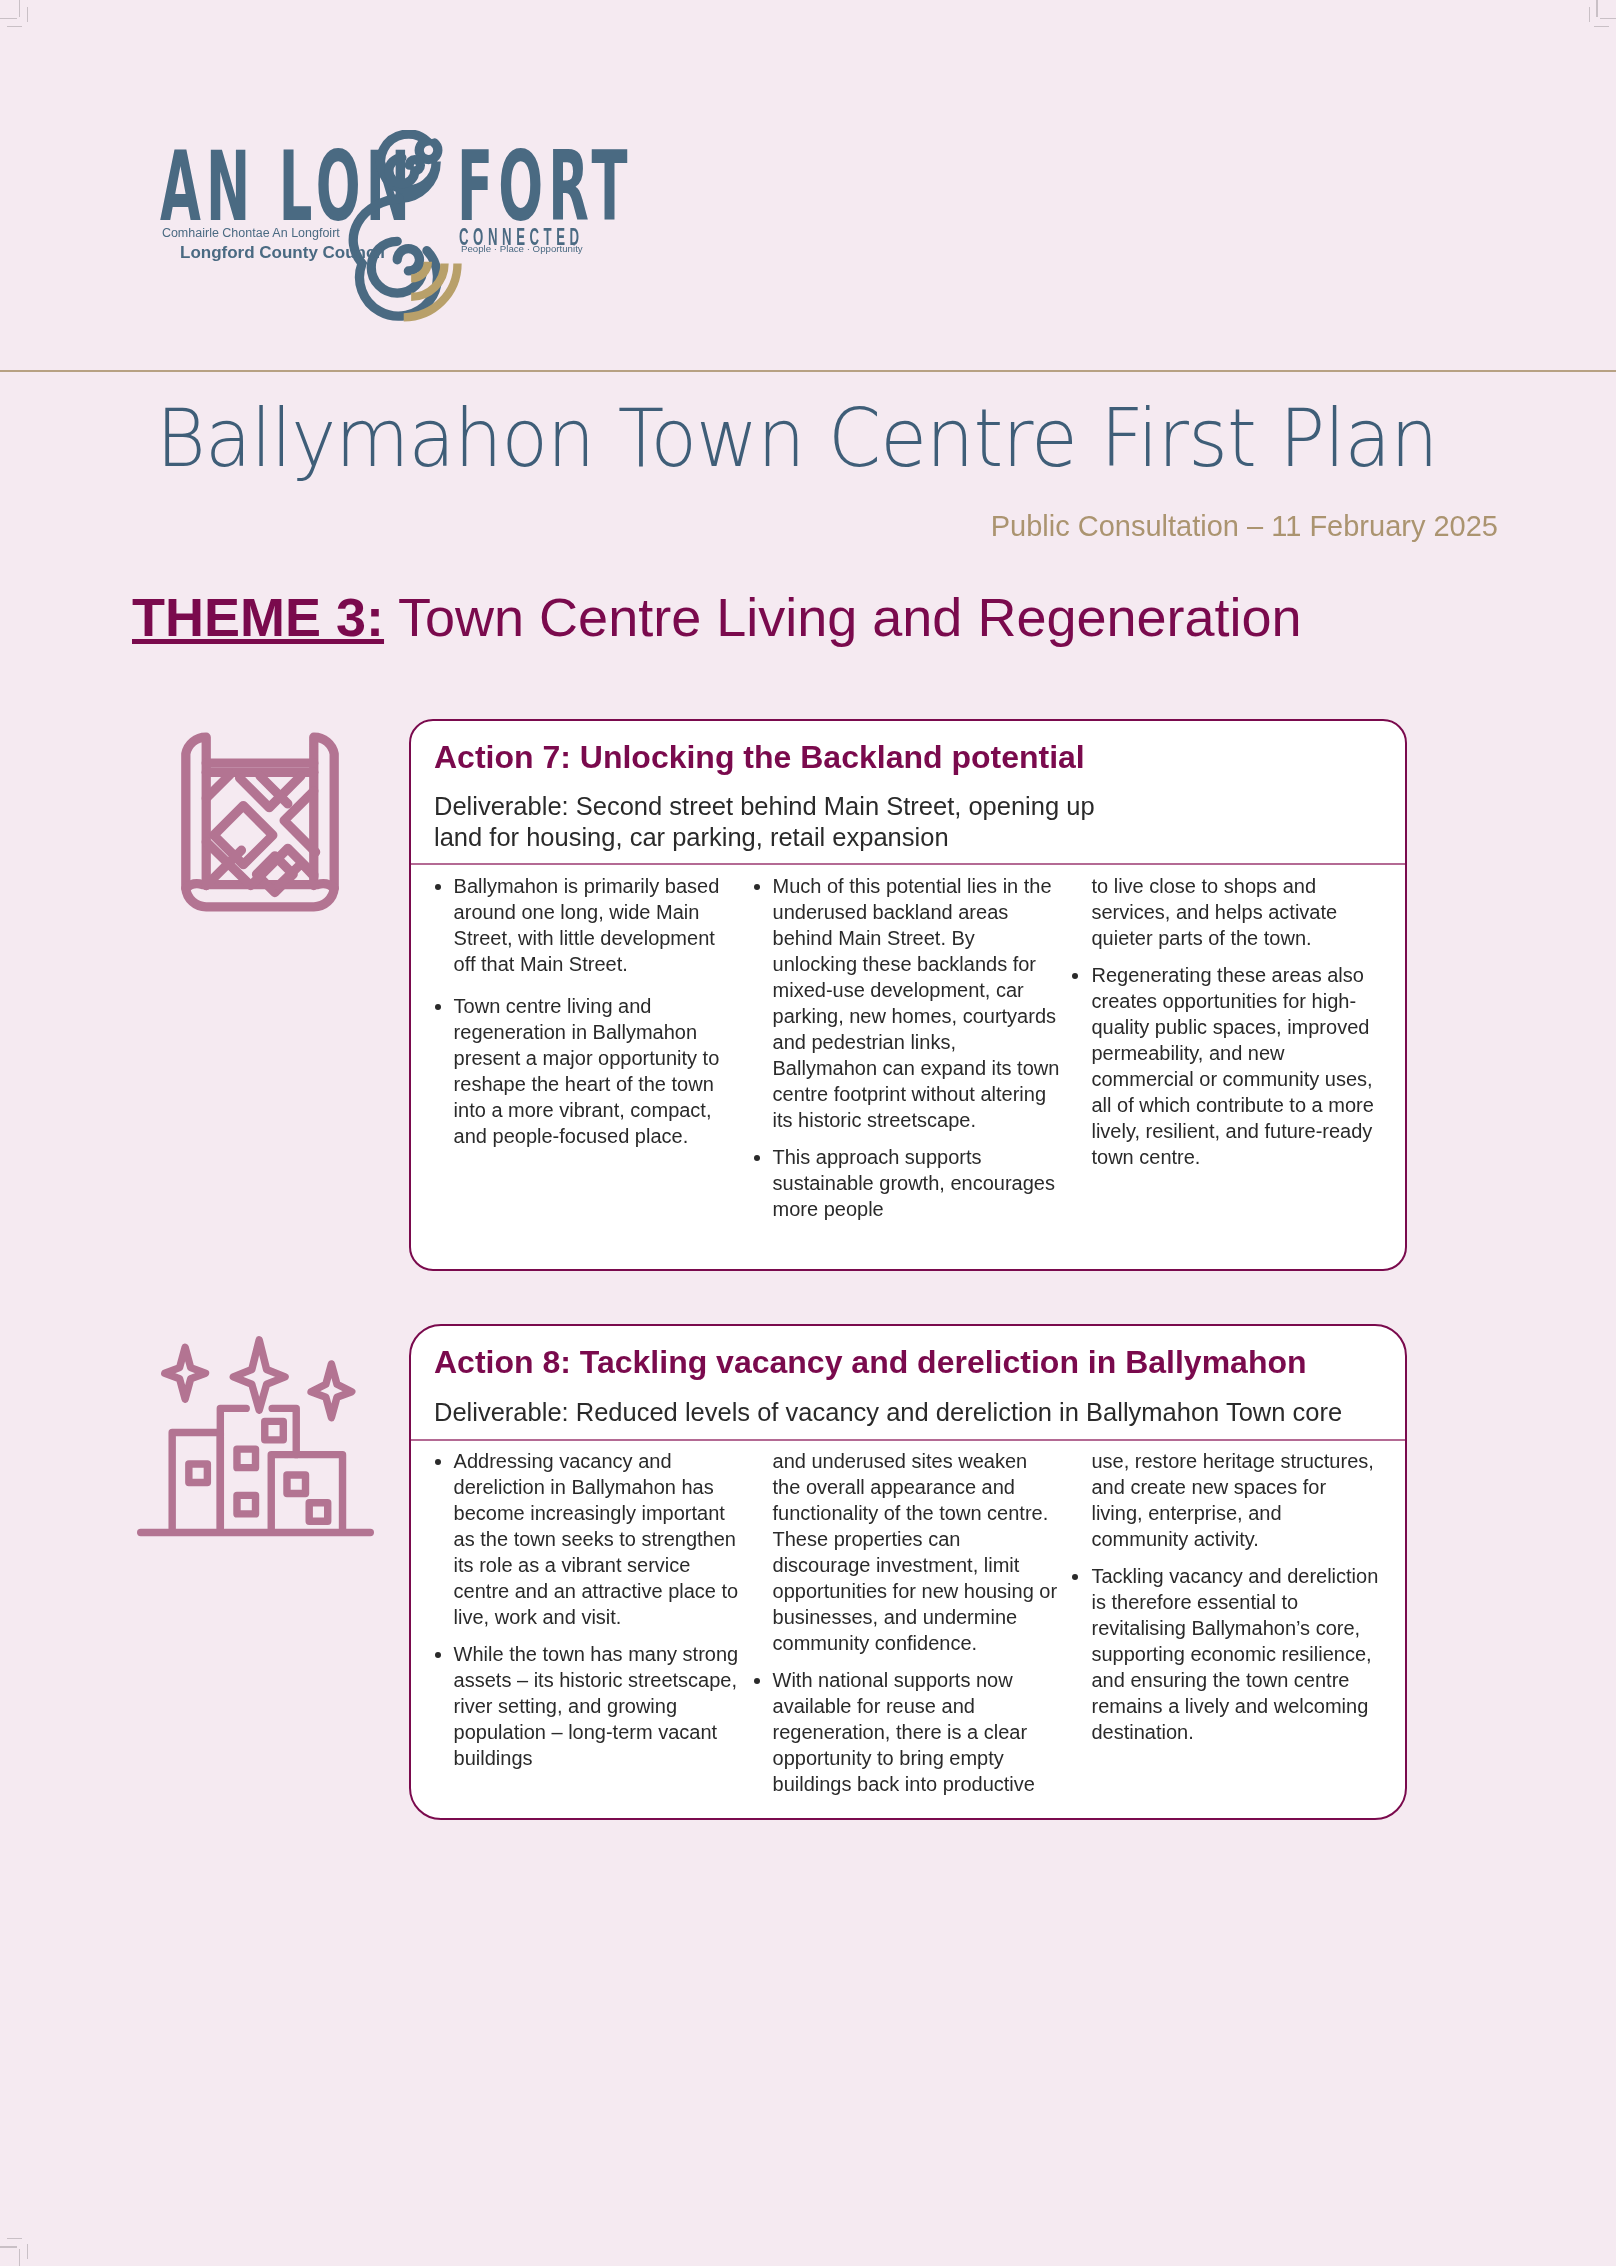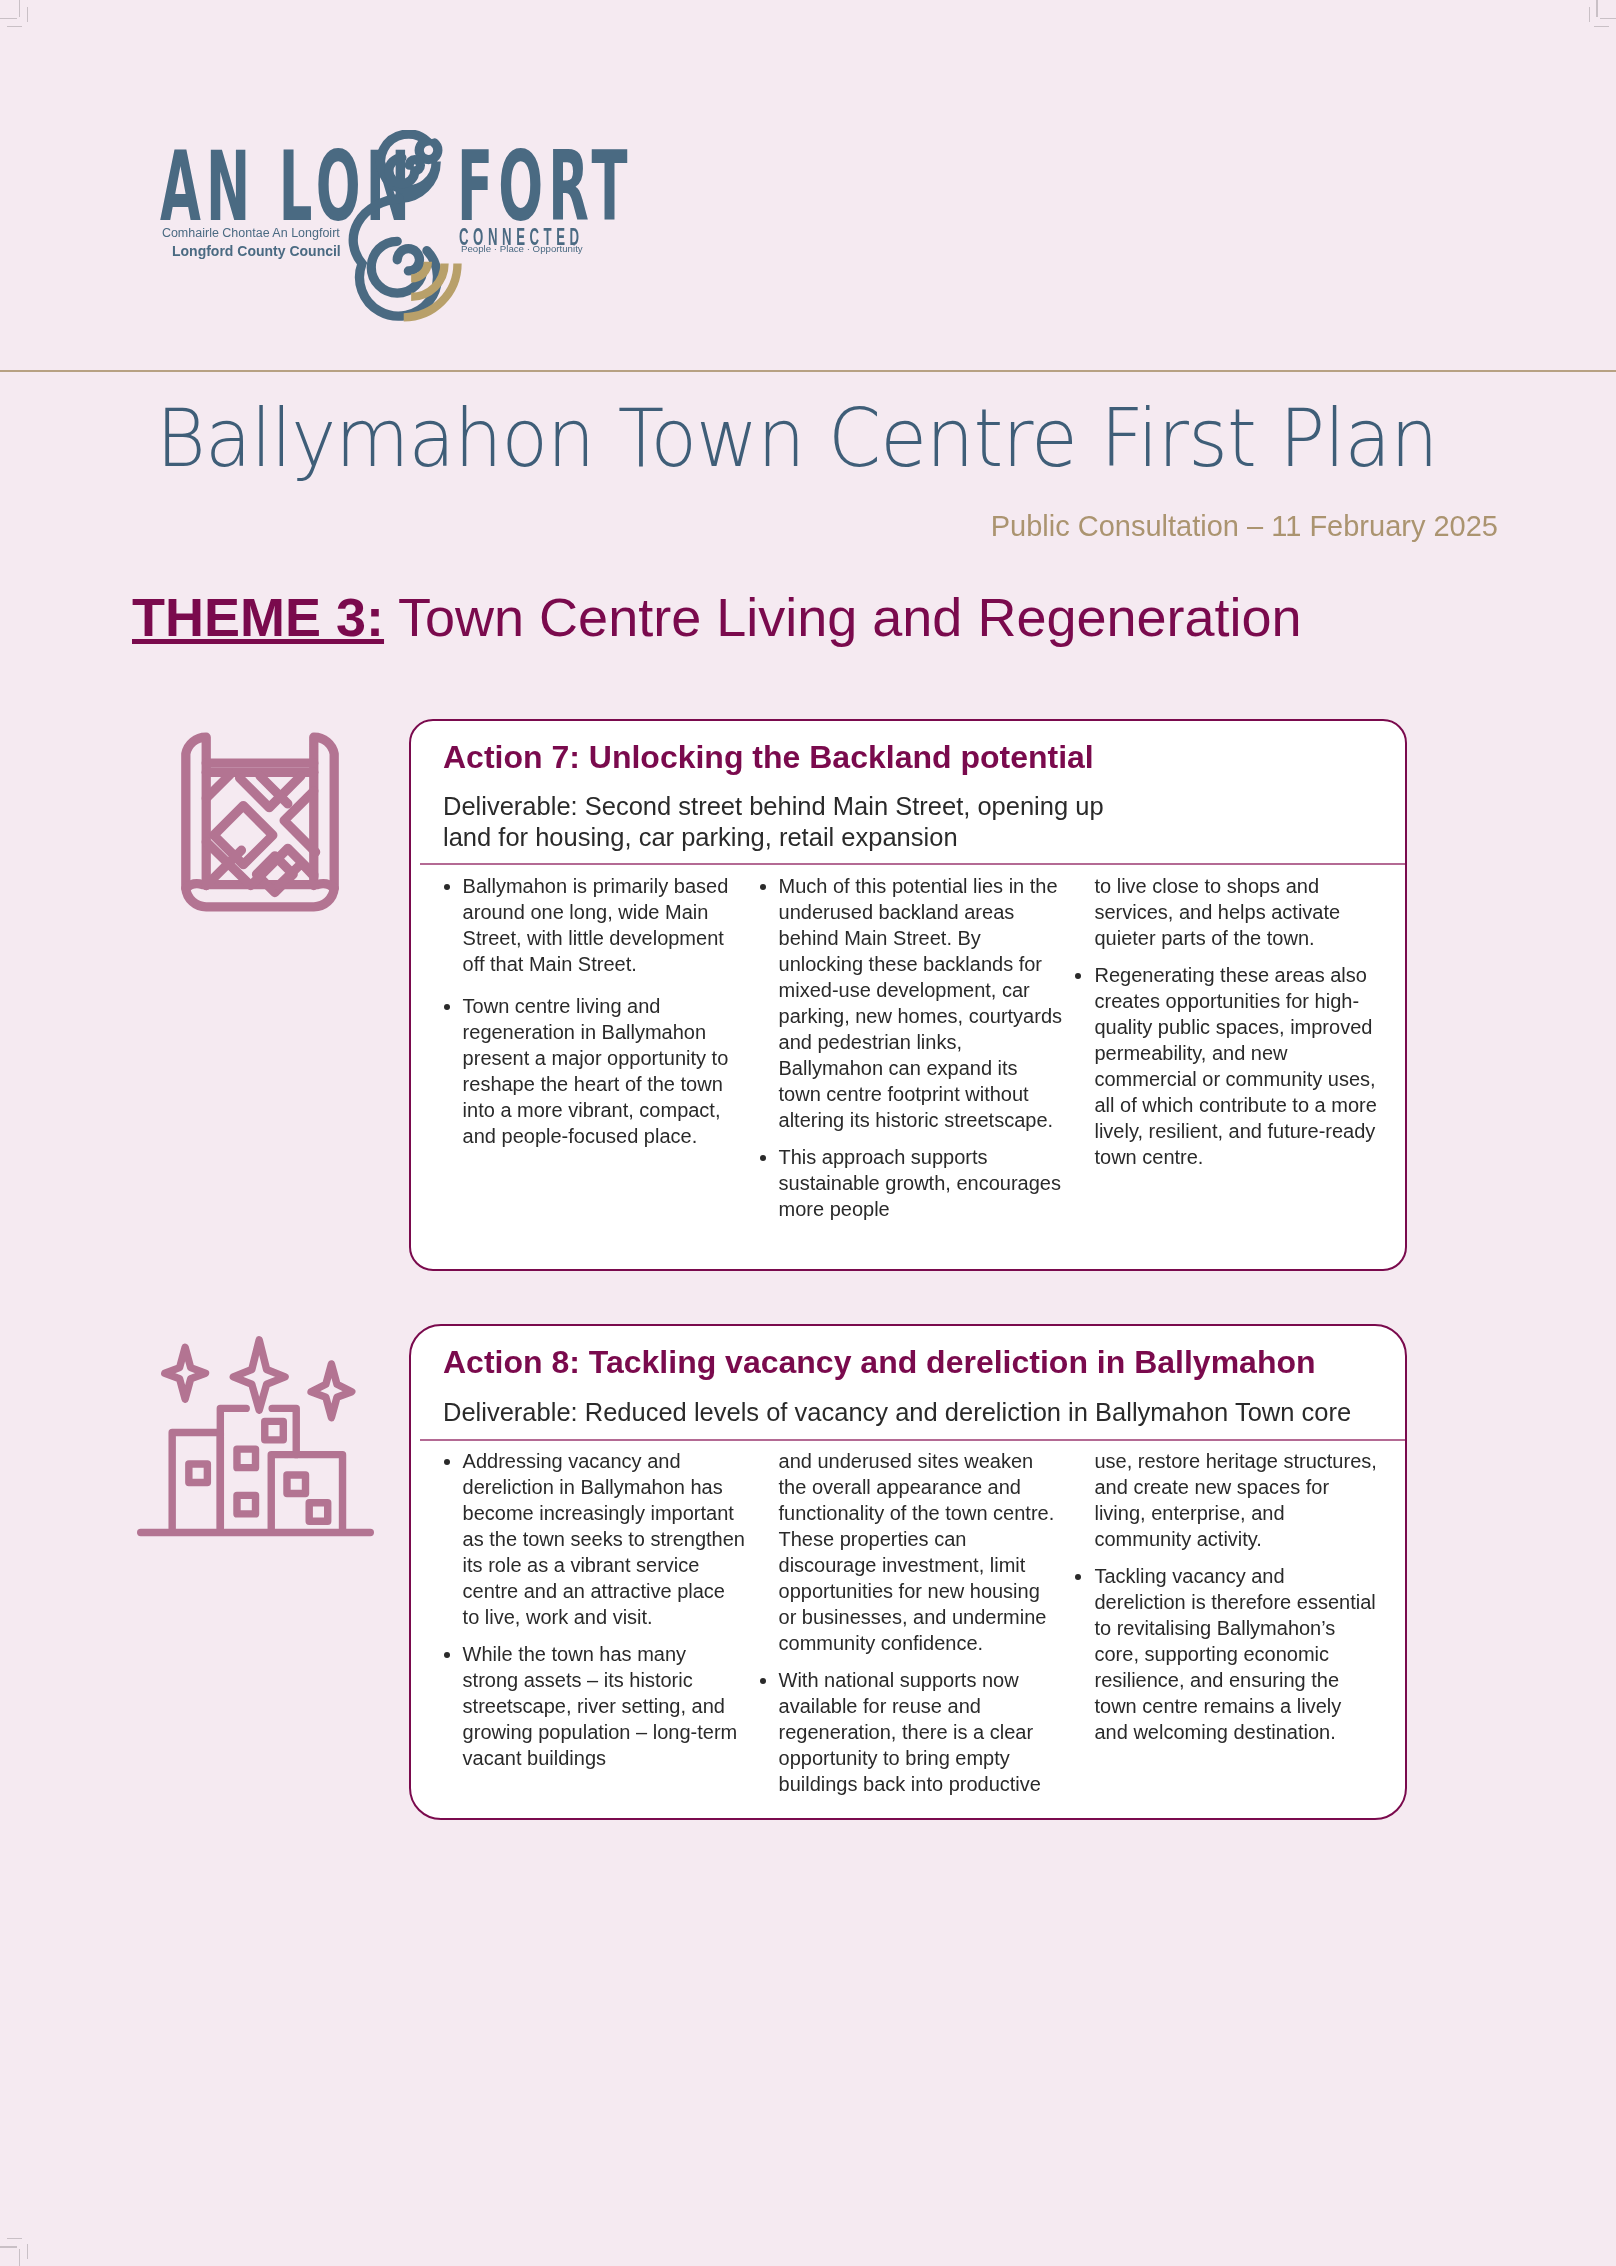--- a/index.html
+++ b/index.html
@@ -14,21 +14,21 @@
   
   .logo { position: absolute; left: 160px; top: 130px; width: 436px; height: 204px; }
   .logo .word {
     position: absolute; font-family: "DejaVu Sans", sans-serif; font-weight: bold;
     color: #4a6a82; font-size: 96px; letter-spacing: 9.3px; transform: scaleX(0.55);
     transform-origin: left top; line-height: 1; white-space: nowrap;
   }
   .logo .w1 { left: 0; top: 9.3px; }
   .logo .w2 { left: 297px; top: 9.3px; }
   .logo .sub1 { position: absolute; left: 1.9px; top: 96px; font-size: 12.5px; color: #4a6a82; white-space: nowrap; }
-  .logo .sub2 { position: absolute; left: 12px; top: 113px; font-size: 14px; color: #4a6a82; font-weight: bold; white-space: nowrap; }
+  .logo .sub2 { position: absolute; left: 20px; top: 113px; font-size: 17px; color: #4a6a82; font-weight: bold; white-space: nowrap; }
   .logo .conn {
     position: absolute; left: 299px; top: 93px; font-size: 24px; color: #4a6a82; font-weight: bold;
     letter-spacing: 8.3px; transform: scaleX(0.55); transform-origin: left top; white-space: nowrap;
   }
   .logo .tag { position: absolute; left: 301px; top: 113px; font-size: 9.7px; color: #4a6a82; white-space: nowrap; }
   .logo svg { position: absolute; left: 186px; top: 0; }
 
   .rule { position: absolute; left: 0; top: 370px; width: 1617px; height: 1.9px; background: #b7a183; }
 
   .title {
@@ -40,21 +40,21 @@
     position: absolute; right: 119px; top: 510px; font-size: 29px; color: #ab9470; white-space: nowrap; text-align: right;
   }
   .theme {
     position: absolute; left: 132px; top: 586px; font-size: 54px; color: #7a0a4d; white-space: nowrap;
   }
   .theme b { font-weight: bold; text-decoration: underline; }
 
   .icon-box { position: absolute; }
   .card {
     position: absolute; left: 409px; width: 998px; background: #ffffff;
-    border: 2.8px solid #7a0a4d; border-radius: 24px; box-sizing: border-box; padding-left: 9px;
+    border: 2.8px solid #7a0a4d; border-radius: 24px; box-sizing: border-box;
   }
   .card-head { padding: 16.7px 22px 11px 23px; }
   .card-title { font-size: 32px; font-weight: bold; color: #7a0a4d; line-height: 1.2; }
   .card-deliv { font-size: 25.5px; color: #2a2a2a; line-height: 1.2; margin-top: 15px; }
   .card-rule { height: 1.9px; background: #b46a94; margin: 0; }
   .cols { display: flex; padding: 7.4px 18.6px 9.3px 18.6px; }
   .col { flex: 1; font-size: 20px; line-height: 26px; color: #2a2a2a; padding-right: 7.4px; }
   .col ul { margin: 0; padding-left: 24px; }
   .col li { margin-bottom: 11px; }
   .col li.cont { list-style: none; }

